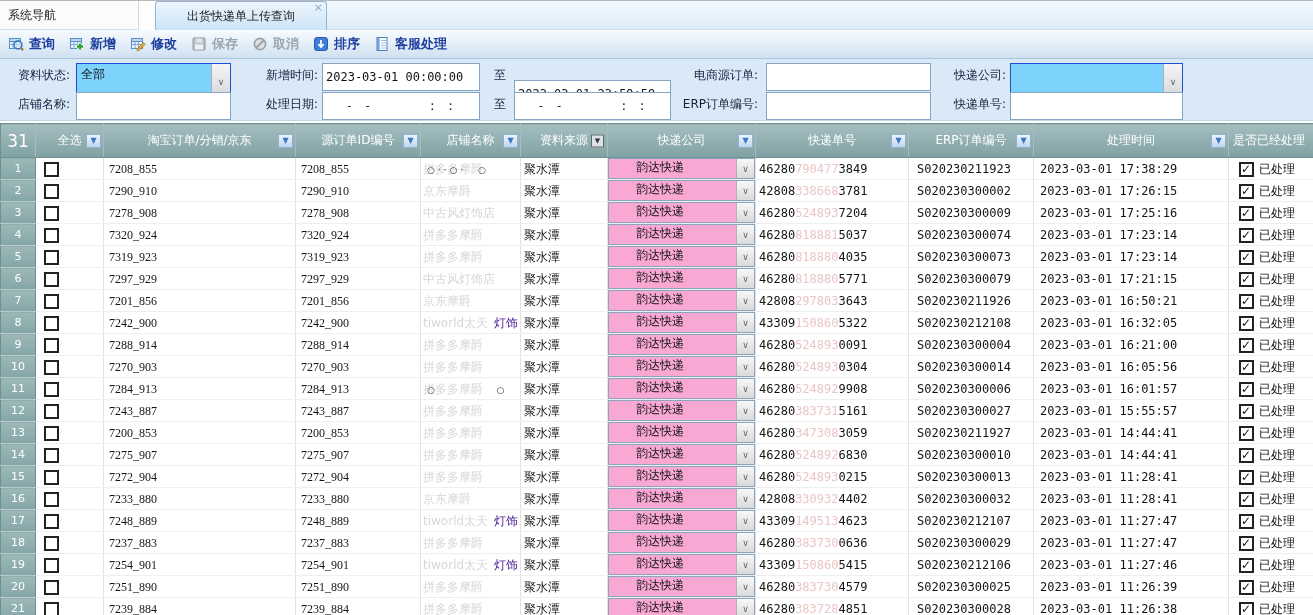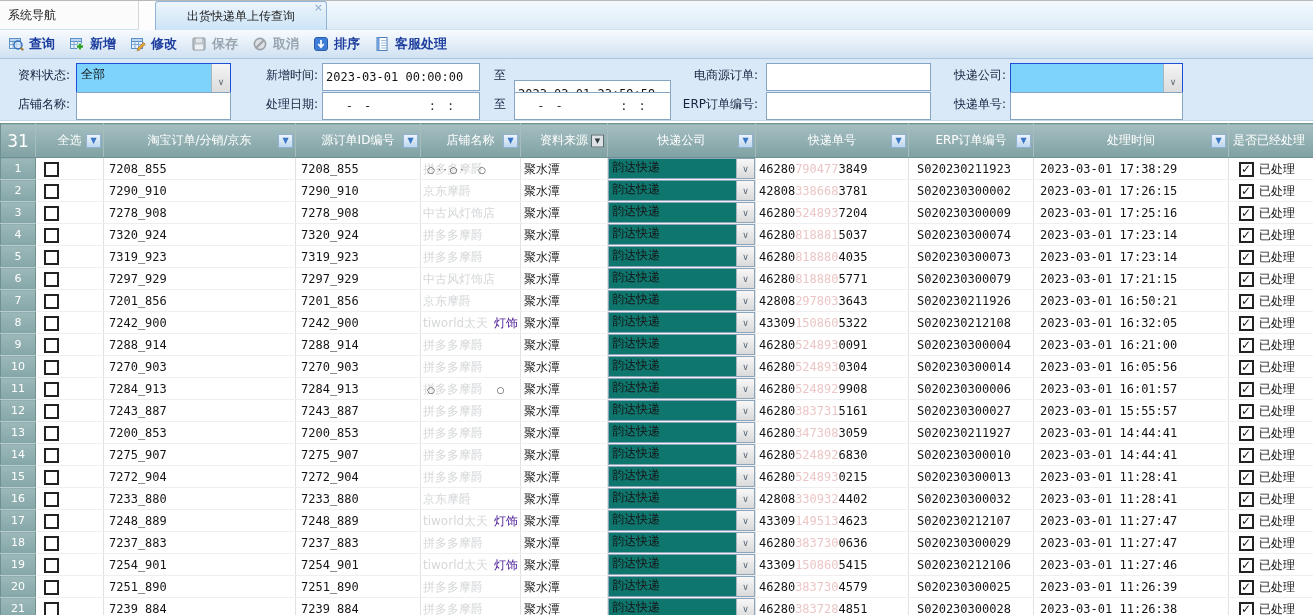--- a/index.html
+++ b/index.html
@@ -53,28 +53,28 @@
   .hfilter{position:absolute;right:3px;top:50%;transform:translateY(-50%);width:13px;height:13px;
     background:#dde2e6;border:1px solid #5a6b6c;color:#2c3a3b;font-size:7px;line-height:11px;text-align:center;box-sizing:border-box;}
 
   tbody td{height:20.5px;line-height:20px;border-right:1px solid #e2e2e2;border-bottom:1px solid #efefef;
     font-size:12px;color:#141414;overflow:hidden;white-space:nowrap;padding:0;background:#fff;}
   .num-cell{background:linear-gradient(#9db8b9,#84a6a7);color:#fff;text-align:center;font-size:11px;
     border-bottom:1px solid #b9cbcb;border-right:1px solid #6f9192;border-left:1px solid #6f9192;}
   .c-check{padding-left:8px;}
   .cb{display:inline-block;width:11px;height:11px;border:2px solid #222;background:#fff;vertical-align:middle;position:relative;}
   .cb .ck{position:absolute;left:0px;top:-5px;font-size:12px;font-weight:bold;color:#111;}
-  .c-order{padding-left:5px;}
+  .c-order{padding-left:5px;font-family:Liberation Serif, serif;}
   .c-shop{position:relative;}
   .shopflex{display:flex;width:100%;padding:0 2px;box-sizing:border-box;}
   .shop-faint{color:#d5d7d9;overflow:hidden;}
   .shop-dark{margin-left:auto;color:#4c1d95;font-family:Liberation Serif, serif;}
   .marks{position:absolute;left:6px;top:2px;font-size:9px;color:#3a3a3a;letter-spacing:3px;white-space:pre;}
   .c-source{padding-left:3px;}
-  .combo{display:flex;height:19px;border:1px solid #8ba5bd;background:#0f766e;align-items:stretch;margin:0;}
+  .combo{display:flex;height:19px;border:1px solid #8ba5bd;background:#f9a8d4;align-items:stretch;margin:0;padding-left:24px;}
   .combo-text{flex:1;padding-left:3px;line-height:17px;overflow:hidden;}
   .combo-btn{width:17px;background:linear-gradient(#f7f7f7,#dadada);border-left:1px solid #aab4be;
     color:#5a6672;font-size:9px;display:flex;align-items:center;justify-content:center;}
   .c-exp{padding-left:3px;}
   .xp-mid{color:#ecc6c6;}
   .c-erp{padding-left:8px;}
   .c-time{padding-left:6px;}
   .c-proc{padding-left:10px;}
   .proc-label{margin-left:5px;}
 </style>

